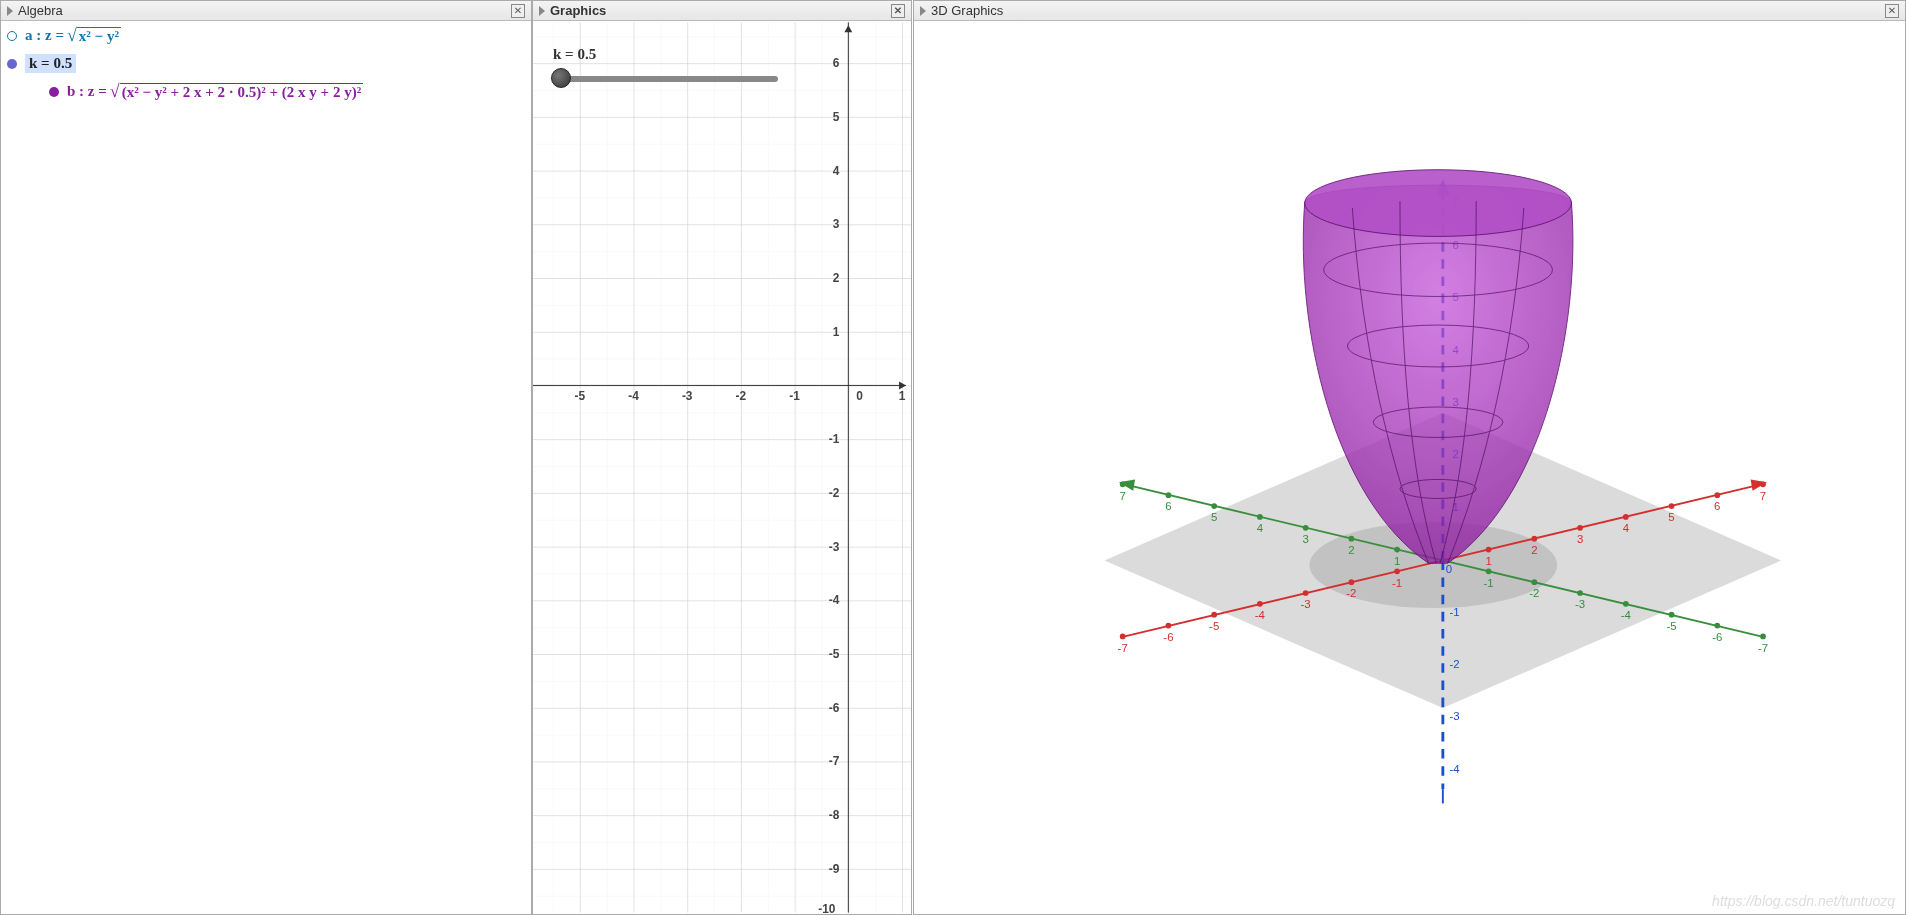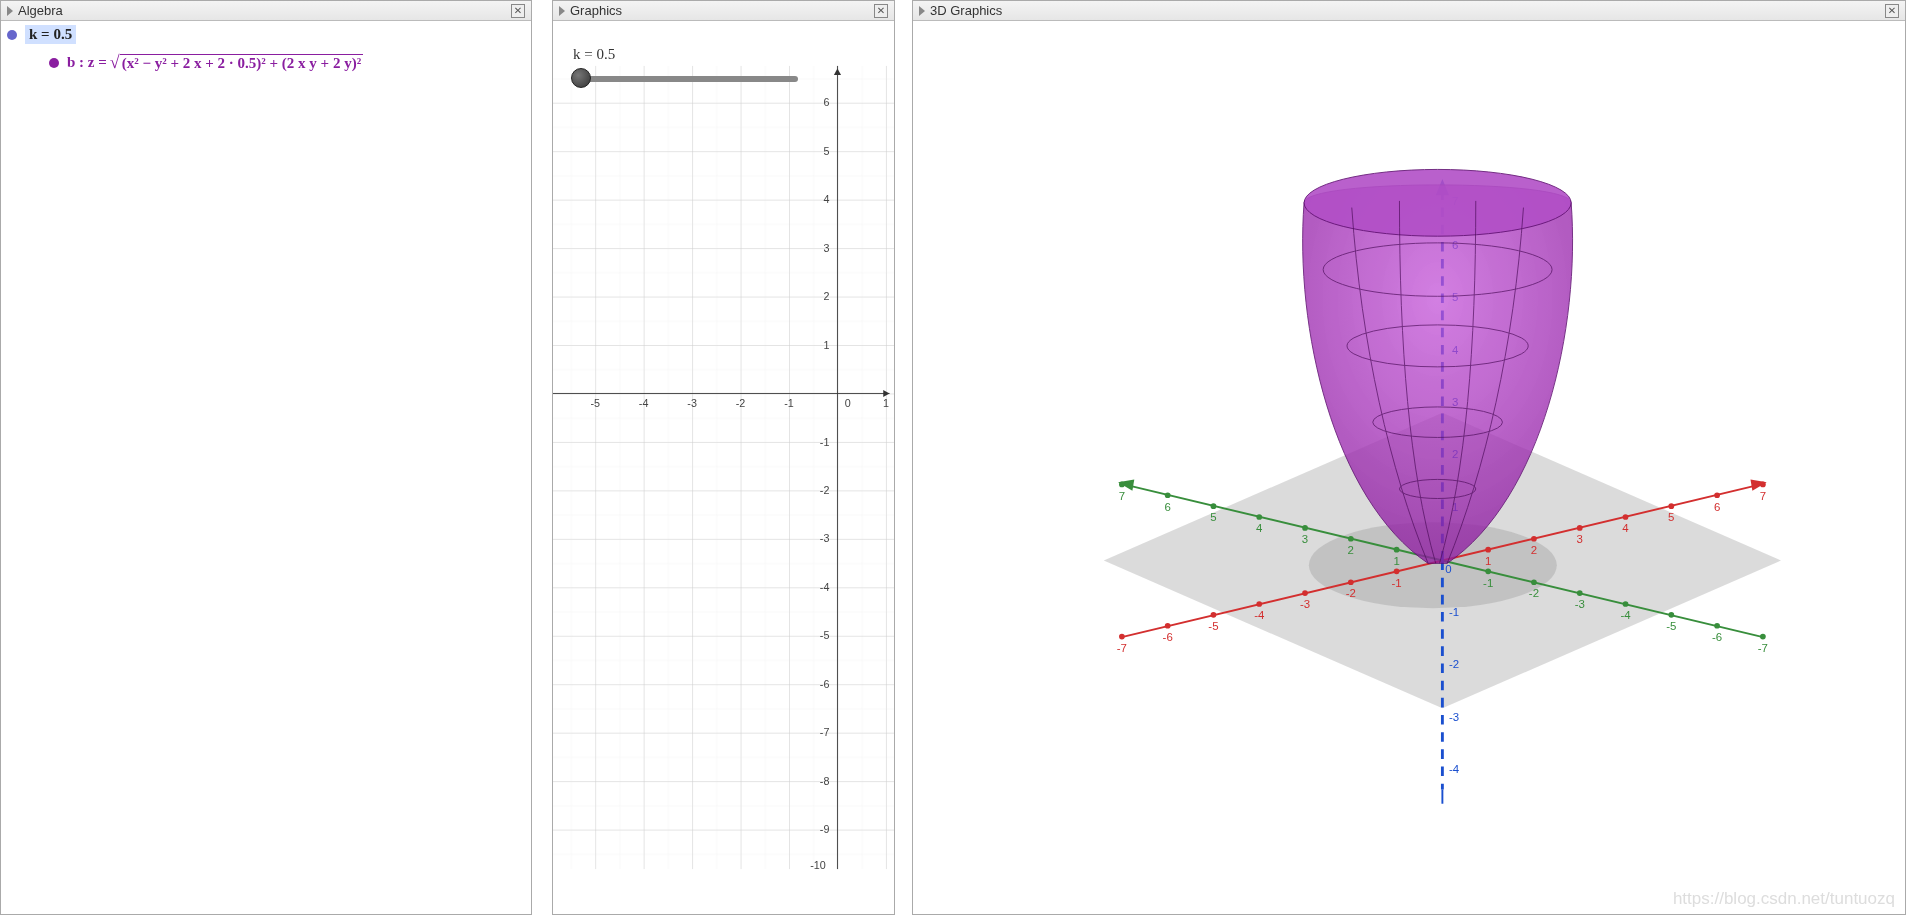--- a/index.html
+++ b/index.html
@@ -13,22 +13,22 @@
     overflow: hidden;
   }
   .panel {
     border: 1px solid #aaa;
     display: flex;
     flex-direction: column;
     background: #fff;
     position: relative;
   }
   .panel-algebra { width: 532px; }
-  .panel-graphics { width: 343px; margin-left: 20px; }
-  .panel-3d { flex: 1; margin-left: 17px; }
+  .panel-graphics { width: 380px; margin-left: 0; font-weight: bold; }
+  .panel-3d { flex: 1; margin-left: 1px; }
   .panel-header {
     background: linear-gradient(#f4f4f4, #e6e6e6);
     border-bottom: 1px solid #bbb;
     padding: 2px 6px;
     display: flex;
     align-items: center;
     height: 20px;
     font-size: 13px;
     color: #333;
   }
@@ -110,33 +110,41 @@
   }
   .axis-tick-label {
     font-family: Arial, sans-serif;
     font-size: 12px;
     fill: #444;
   }
   .watermark {
     position: absolute;
     bottom: 5px; right: 10px;
     color: #ddd;
-    font-size: 17px;
+    font-size: 14px;
+    font-style: italic;
   }
 </style>
 </head>
 <body>
 
 <div class="panel panel-algebra">
   <div class="panel-header">
     <span class="triangle"></span>
     <span class="title">Algebra</span>
     <span class="close-btn">✕</span>
   </div>
   <div class="panel-body">
+    <div class="alg-row row-a">
+      <span class="alg-dot"></span>
+      <span>a : z = </span>
+      <span class="sqrt">
+        <span class="sqrt-sign">√</span><span class="sqrt-body">x² − y²</span>
+      </span>
+    </div>
     <div class="alg-row row-k">
       <span class="alg-dot"></span>
       <span class="formula">k = 0.5</span>
     </div>
     <div class="alg-row row-b">
       <span class="alg-dot"></span>
       <span>b : z = </span>
       <span class="sqrt">
         <span class="sqrt-sign">√</span><span class="sqrt-body">(x² − y² + 2 x + 2 · 0.5)² + (2 x y + 2 y)²</span>
       </span>

